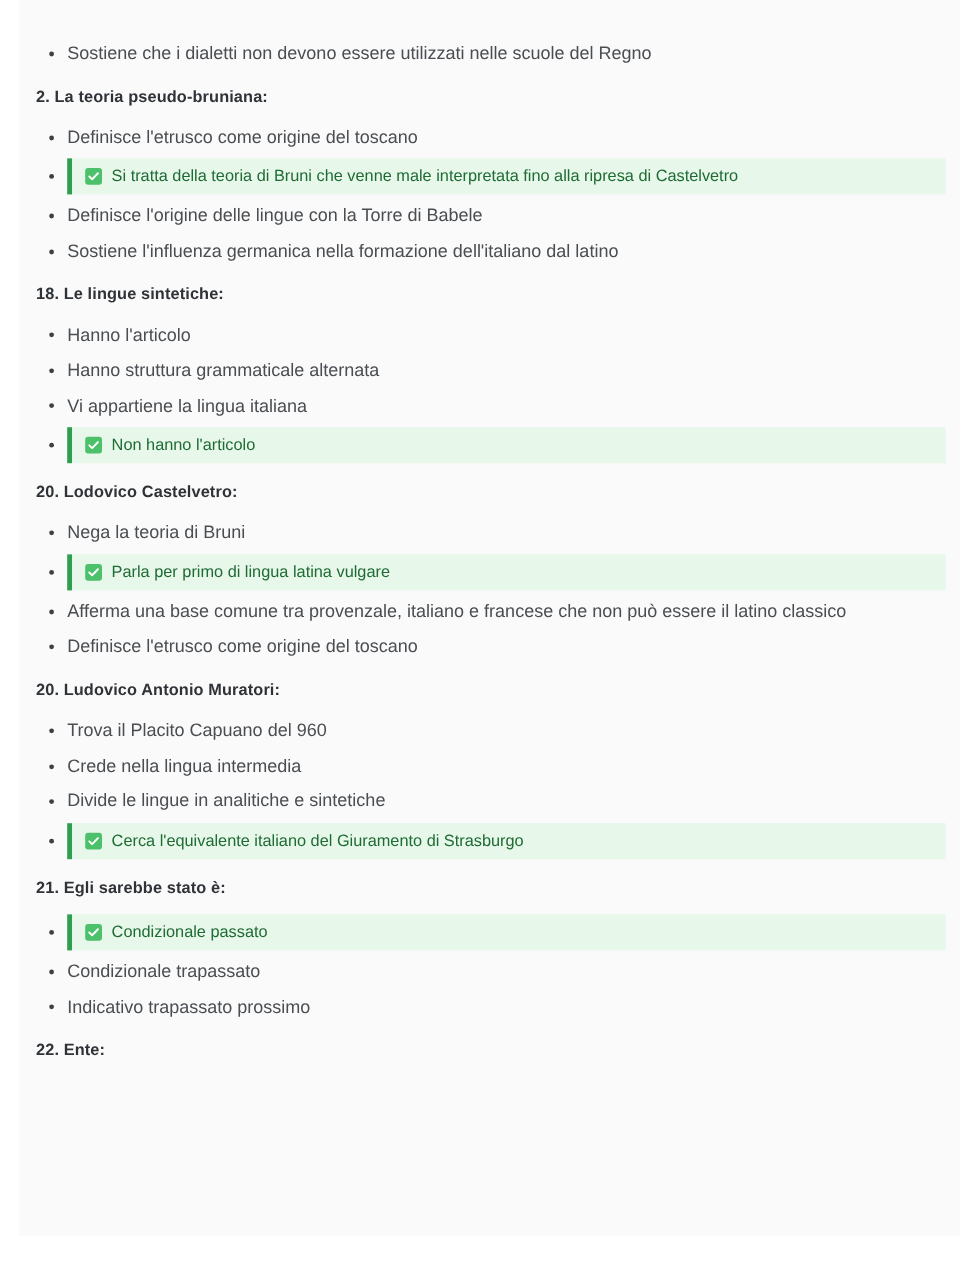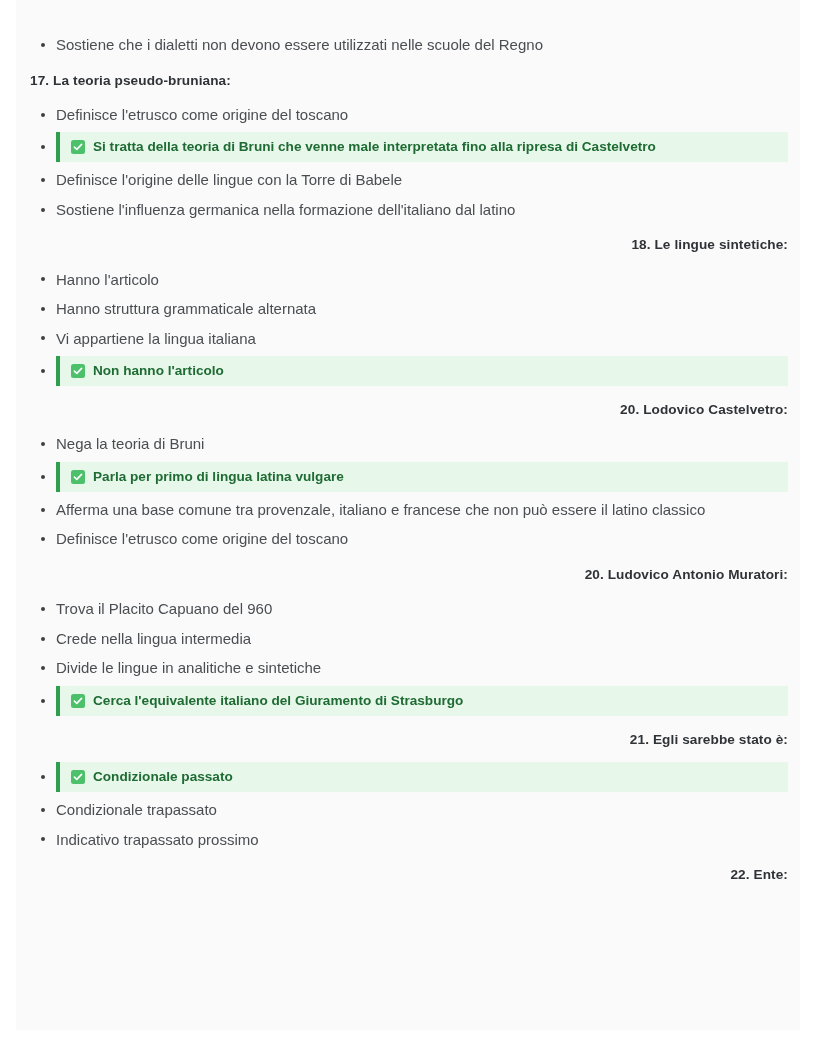--- a/index.html
+++ b/index.html
@@ -39,21 +39,20 @@
     line-height: 1.35;
     margin: 0;
     padding: 0 0 0 0;
     letter-spacing: 0.1px;
   }
   .q-block {
     margin: 0 0 0 0;
   }
   .q-block + .q-block {
     margin-top: 0;
-    text-align: right;
   }
   .q-heading-wrap {
     padding: 12px 0 10px 0;
   }
 
   
   ul.opts {
     list-style: none;
     margin: 0;
     padding: 0;
@@ -98,21 +97,21 @@
     display: flex;
     align-items: center;
     box-sizing: border-box;
     width: 732px;
     height: 30px;
     background: #e7f7ea;
     border-left: 4px solid #2f9e4f;
     padding: 0 10px 0 11px;
   }
   .hl .opt-text {
-    font-weight: bold;
+    font-weight: normal;
     color: #1e6b33;
     font-size: 13.6px;
     white-space: nowrap;
   }
 
   
   .cb-icon {
     flex: 0 0 auto;
     width: 14px;
     height: 14px;
@@ -135,21 +134,21 @@
 
     <ul class="opts">
       <li class="opt plain">
         <span class="opt-text">Sostiene che i dialetti non devono essere utilizzati nelle scuole del Regno</span>
       </li>
     </ul>
 
     <div id="questions">
         <div class="q-block">
           <div class="q-heading-wrap">
-            <div class="q-heading">17. La teoria pseudo-bruniana:</div>
+            <div class="q-heading">2. La teoria pseudo-bruniana:</div>
           </div>
           <ul class="opts">
             <li class="opt plain">
               <span class="opt-text">Definisce l'etrusco come origine del toscano</span>
             </li>
             <li class="opt correct">
               <div class="hl">
                 <span class="cb-icon">
                   <svg width="10" height="10" viewBox="0 0 10 10" aria-hidden="true">
                     <path d="M1.4 5.1 L3.8 7.4 L8.6 2.4" fill="none" stroke="#ffffff" stroke-width="1.6" stroke-linecap="round" stroke-linejoin="round"></path>

